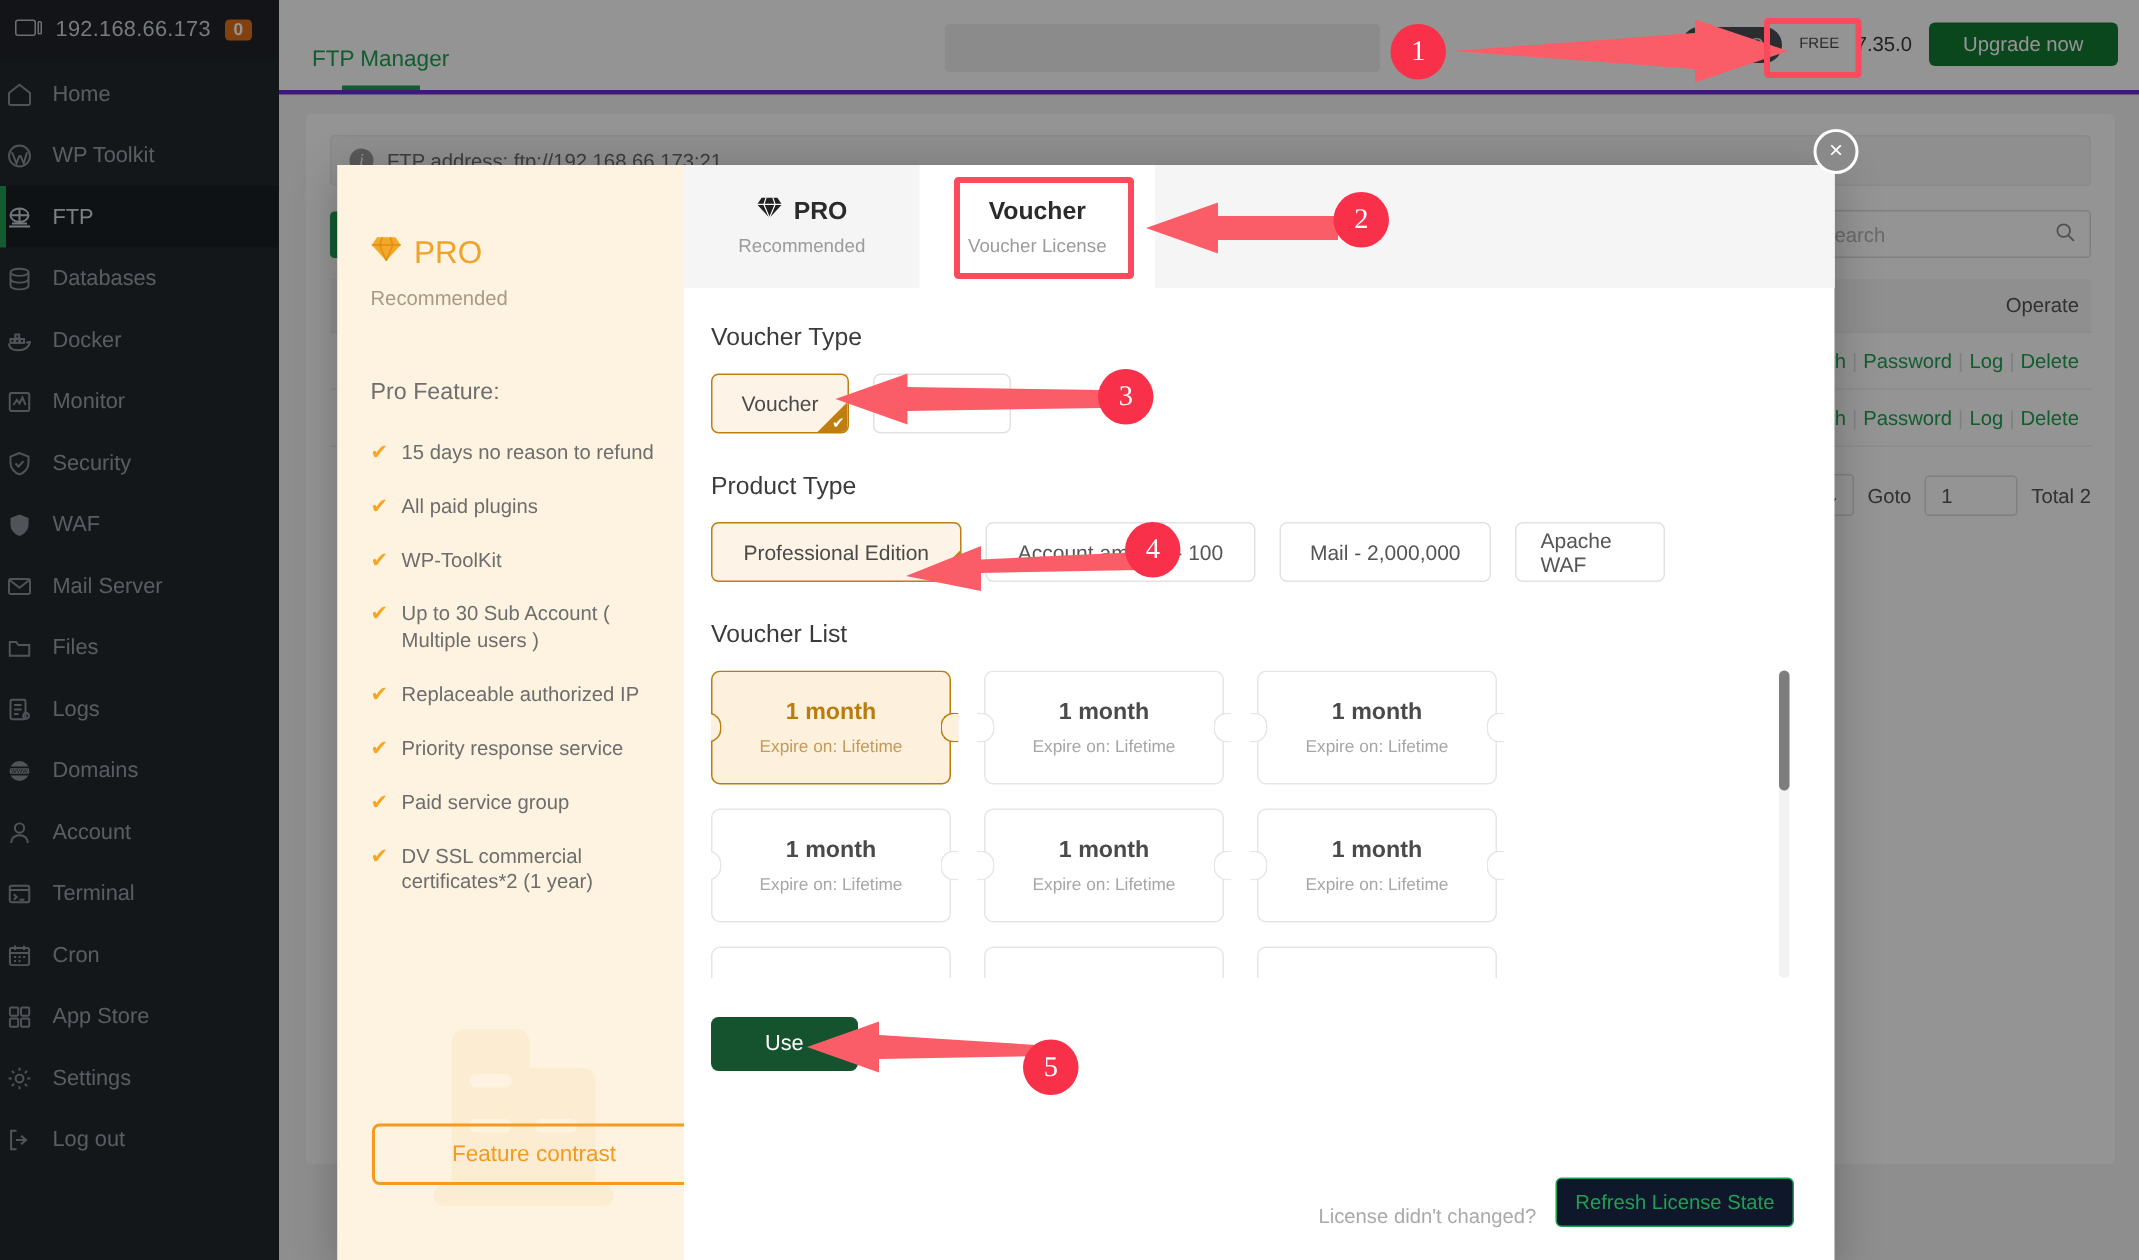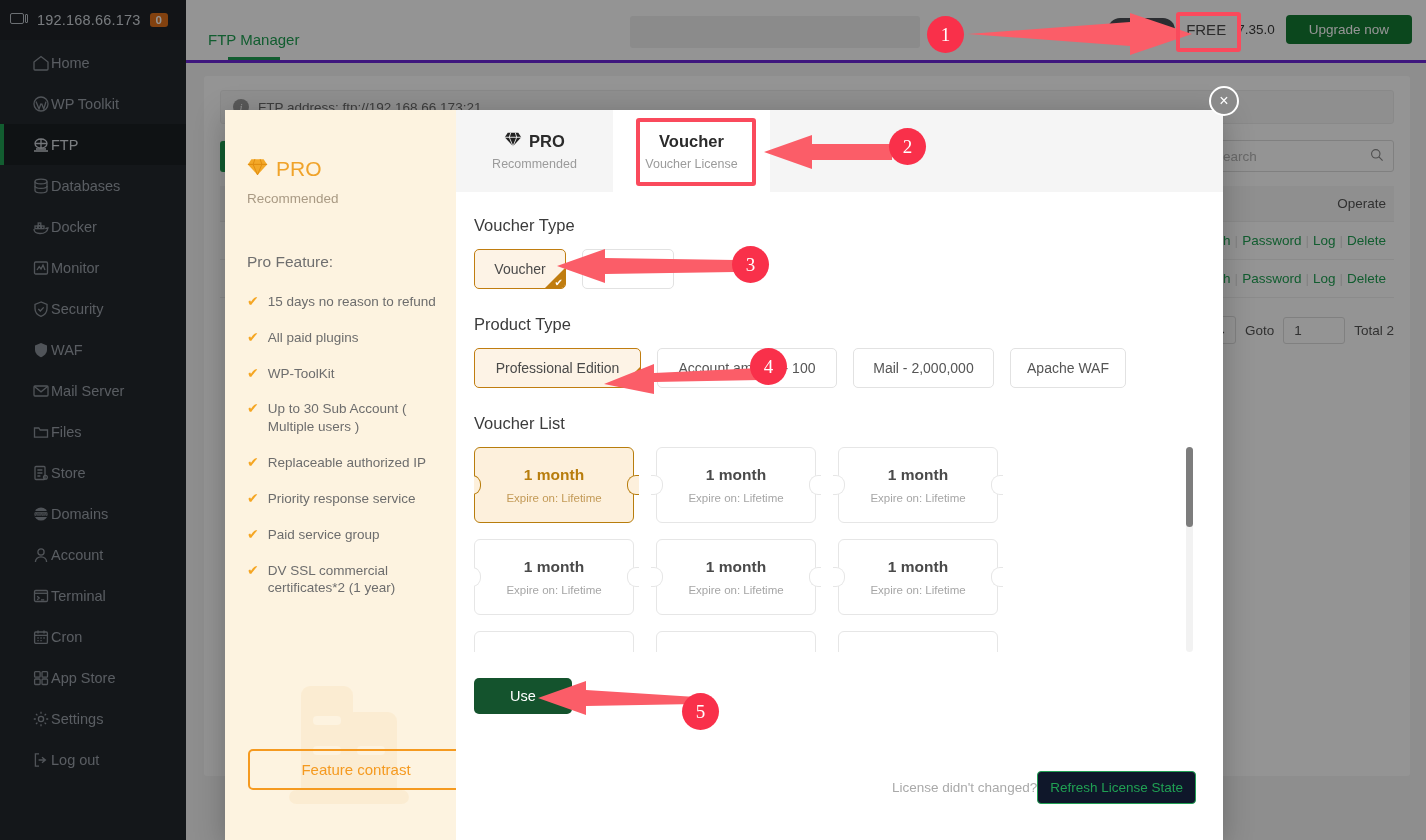--- a/index.html
+++ b/index.html
@@ -15,34 +15,34 @@
 
   
   .sidebar { width:186px; height:840px; background:#24282e; flex:0 0 186px; position:relative; z-index:5;}
   .sb-head { height:40px; display:flex; align-items:center; gap:9px; padding:0 10px; background:#1f2328; }
   .sb-ip { color:#cfd4da; font-size:14.5px; letter-spacing:.2px; }
   .sb-badge { background:#e0711a; color:#fff; font-size:11.5px; border-radius:3px; padding:1px 6px; font-weight:600;}
   .sb-mon { width:18px;height:15px; position:relative;}
   .sb-mon i{ position:absolute; left:0; top:0; width:14px;height:11px;border:1.6px solid #b9bfc6;border-radius:2px;}
   .sb-mon u{ position:absolute; left:15px; top:1px; width:3px;height:9px;border:1.5px solid #b9bfc6;border-radius:1px;}
   .sb-list { padding-top:2px; }
-  .sb-item { height:41px; display:flex; align-items:center; gap:1px; padding-left:32px; color:#9aa1a9; font-size:14.5px; position:relative;}
+  .sb-item { height:41px; display:flex; align-items:center; gap:13px; padding-left:4px; color:#9aa1a9; font-size:14.5px; position:relative;}
   .sb-item .ic { width:18px; height:18px; display:flex; align-items:center; justify-content:center; color:#8b9299; }
   .sb-item.active { background:#1b1f24; color:#d6dbe0; }
   .sb-item.active:before { content:""; position:absolute; left:0; top:0; bottom:0; width:4px; background:#20a053;}
   .sb-item.active .ic { color:#c9ced4; }
 
   
   .main { flex:1; position:relative; background:#f4f4f4; }
   .topbar { height:63px; background:#fff; border-bottom:3px solid #6d28d9; display:flex; align-items:flex-end; position:relative;}
   .tab { padding:0 22px 12px 22px; color:#20a053; font-size:15px; position:relative; }
   .tab:after { content:""; position:absolute; left:50%; transform:translateX(-50%); bottom:0; width:52px; height:3px; background:#20a053; }
   .topbar-right { position:absolute; right:14px; top:15px; display:flex; align-items:center; gap:11px; }
   .pro-pill { background:#4b4f55; color:#e8eaec; border-radius:14px; padding:5px 12px 5px 9px; font-size:12.5px; display:flex; align-items:center; gap:5px; letter-spacing:.5px;}
-  .free-lbl { color:#4a4a4a; font-size:15px;}
+  .free-lbl { color:#4a4a4a; font-size:10px;}
   .ver-lbl { color:#3a3a3a; font-size:13.5px;}
   .upg-btn { background:#137a33; color:#fff; font-size:13.5px; padding:7px 23px; border-radius:4px; border:none;}
   .search-ghost { position:absolute; left:444px; top:16px; width:290px; height:32px; background:#efefef; border-radius:3px;}
 
   .content { padding:13px 16px 0 18px; }
   .panel { background:#fff; border-radius:3px; padding:14px 16px 16px 16px; min-height:700px;}
   .notice { background:#f6f6f6; border:1px solid #ededed; border-radius:3px; height:34px; display:flex; align-items:center; gap:9px; padding:0 12px; color:#6a6a6a; font-size:13.5px;}
   .info-dot { width:16px;height:16px;border-radius:50%;background:#9a9a9a;color:#fff;font-size:11px;font-style:italic;display:flex;align-items:center;justify-content:center;font-family:"Liberation Serif",serif;}
   .tbar { display:flex; align-items:center; margin-top:16px; gap:10px;}
   .green-btn { background:#20a053; color:#fff; border:none; border-radius:3px; padding:8px 15px; font-size:13.5px;}
@@ -101,21 +101,21 @@
   .ticket.sel { border-color:#b87d0d; background:#fdf0dc;}
   .ticket.sel .t-main { color:#b87d0d;}
   .ticket.sel .t-sub { color:#c39a57;}
   .ticket.sel:before, .ticket.sel:after { background:#fdf0dc; border-color:#b87d0d;}
 
   .vscroll { position:absolute; right:0px; top:0; width:7px; height:205px; background:#f2f2f2; border-radius:4px;}
   .vscroll i { position:absolute; top:0; left:0; width:7px; height:80px; background:#7d7d7d; border-radius:4px; display:block;}
 
   .use-btn { margin-top:26px; background:#14532d; color:#fff; border:none; border-radius:5px; font-size:14.5px; padding:10px 36px; }
 
-  .m-foot { position:absolute; right:27px; bottom:36px; display:flex; align-items:center; gap:0;}
+  .m-foot { position:absolute; right:27px; bottom:22px; display:flex; align-items:flex-end; gap:13px;}
   .m-foot .q { color:#a9a9a9; font-size:13.5px;}
   .refresh-btn { border:1px solid #20a053; color:#20a053; background:#0f172a; border-radius:4px; font-size:13.5px; padding:8px 12px;}
 
   .close-btn { position:absolute; right:-16px; top:-24px; width:30px; height:30px; border-radius:50%; background:#8a8a8a; border:2px solid #fff; color:#fff; display:flex; align-items:center; justify-content:center; font-size:16px; z-index:60;}
   .badge { position:absolute; width:37px; height:37px; border-radius:50%; background:#f9304a; color:#fff; display:flex; align-items:center; justify-content:center; font-size:19px; font-family:"Liberation Serif", serif; z-index:85;}
   .hl-box { position:absolute; border:4px solid #fa4a5c; border-radius:3px; z-index:82;}
   svg.arrow { position:absolute; z-index:81; overflow:visible;}
 </style>
 </head>
 <body>
@@ -224,21 +224,21 @@
           <span>Files</span>
         </div>
         <div class="sb-item">
           <span class="ic">
             <svg width="18" height="18" viewBox="0 0 18 18">
               <rect x="3" y="2.5" width="10" height="13" rx="1" stroke="currentColor" fill="none" stroke-width="1.3"></rect>
               <path d="M5.4 6h5M5.4 9h5M5.4 12h3" stroke="currentColor" fill="none" stroke-width="1.3"></path>
               <circle cx="13.4" cy="13.2" r="1.9" stroke="currentColor" fill="none" stroke-width="1.3"></circle>
             </svg>
           </span>
-          <span>Store</span>
+          <span>Logs</span>
         </div>
         <div class="sb-item">
           <span class="ic">
             <svg width="18" height="18" viewBox="0 0 18 18">
               <circle cx="9" cy="9" r="6.6" fill="currentColor" stroke="none"></circle>
               <path d="M2.6 6.6h12.8M2.6 11.4h12.8" stroke="#24282e" stroke-width="1.2"></path>
               <text x="9" y="10.6" font-size="4" text-anchor="middle" fill="#24282e">WWW</text>
             </svg>
           </span>
           <span>Domains</span>
@@ -486,21 +486,21 @@
             <span>Professional Edition</span>
             <span class="corner"></span>
             <span class="corner-ck">✔</span>
           </div>
           <div class="chip" style="width: 180px;">
             <span>Account amount - 100</span>
           </div>
           <div class="chip" style="width: 141px;">
             <span>Mail - 2,000,000</span>
           </div>
-          <div class="chip" style="width: 116px;">
+          <div class="chip" style="width: 100px;">
             <span>Apache WAF</span>
           </div>
         </div>
 
       <div class="sec-h">Voucher List</div>
       <div style="position:relative;">
         <div class="v-list" id="vList">
             <div class="ticket sel">
               <div class="t-main">1 month</div>
               <div class="t-sub">Expire on: Lifetime</div>

